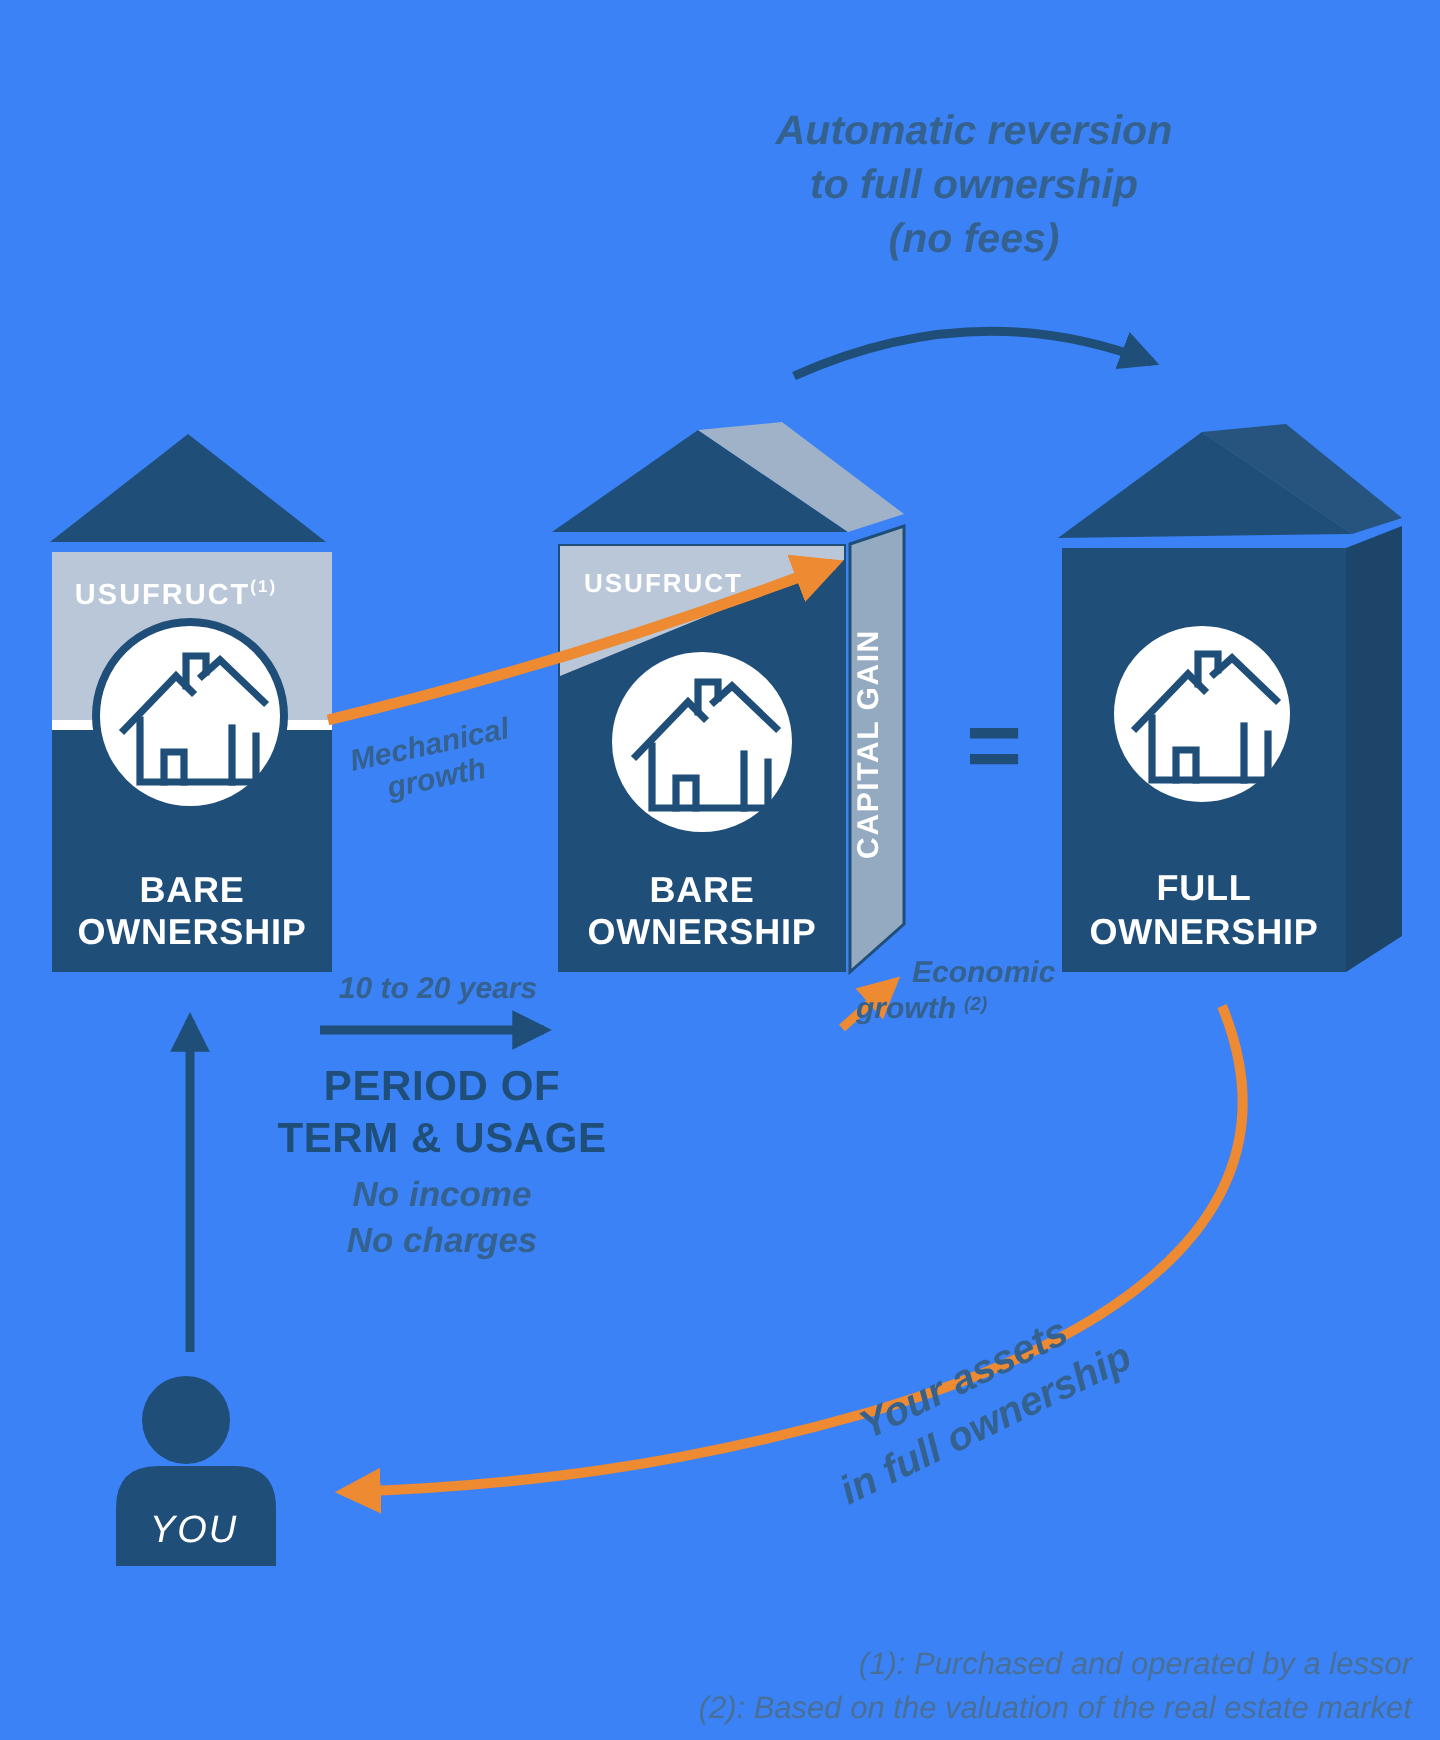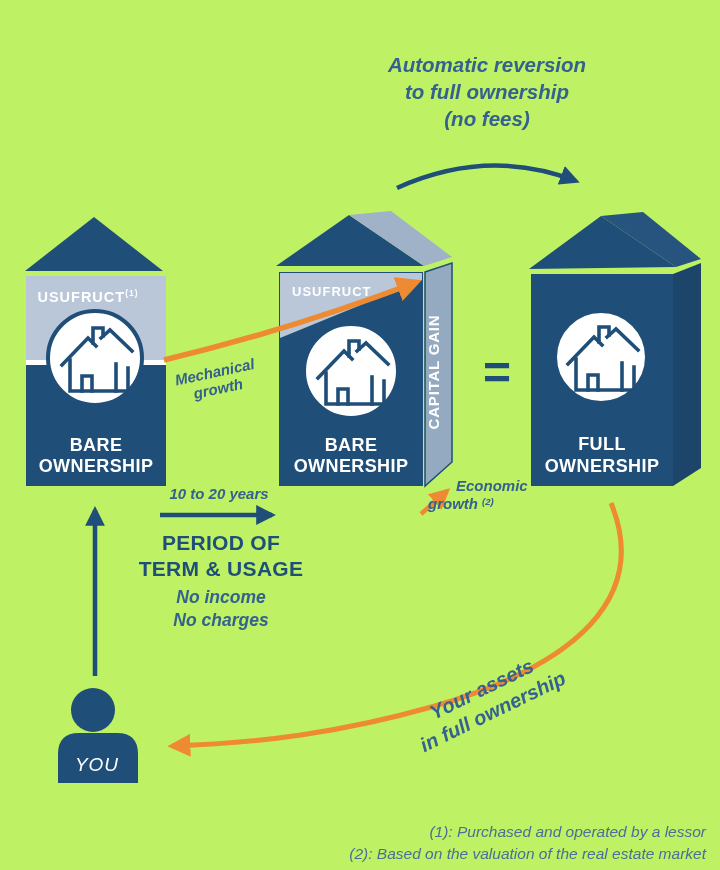--- a/index.html
+++ b/index.html
@@ -1,16 +1,16 @@
 <!DOCTYPE html>
 <html><head>
 <meta charset="utf-8">
 <style>
   html,body{margin:0;padding:0;background:#ffffff;}
-  .canvas{width:720px;height:870px;position:relative;background:#bef264;overflow:hidden;
+  .canvas{width:720px;height:870px;position:relative;background:#3b82f6;overflow:hidden;
           font-family:"Liberation Sans", sans-serif;}
   svg{display:block;}
   text{font-family:"Liberation Sans", sans-serif;}
   .t-note{fill:#35618e;font-style:italic;font-weight:600;font-size:20.5px;}
   .t-note-sm{fill:#35618e;font-style:italic;font-weight:600;font-size:15px;}
   .t-note-md{fill:#35618e;font-style:italic;font-weight:600;font-size:17.5px;}
   .t-assets{fill:#35618e;font-style:italic;font-weight:600;font-size:20px;}
   .t-white-band{fill:#ffffff;font-weight:bold;font-size:14.5px;letter-spacing:1px;}
   .t-white-band-sm{fill:#ffffff;font-weight:bold;font-size:13px;letter-spacing:1px;}
   .t-house-name{fill:#ffffff;font-weight:bold;font-size:18px;letter-spacing:.4px;}

